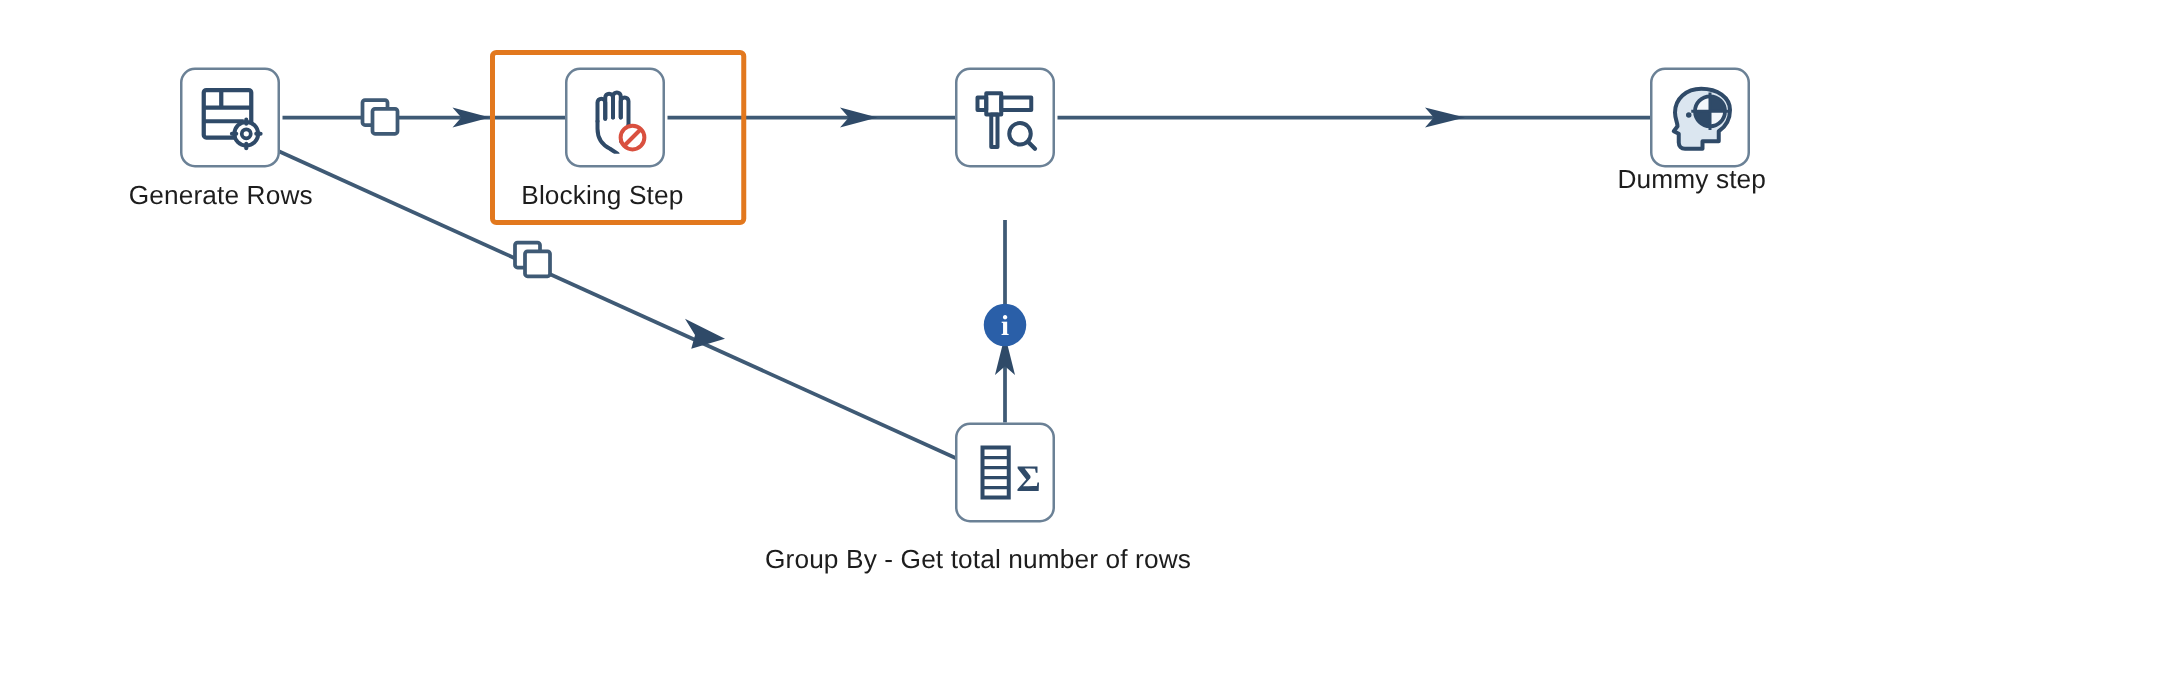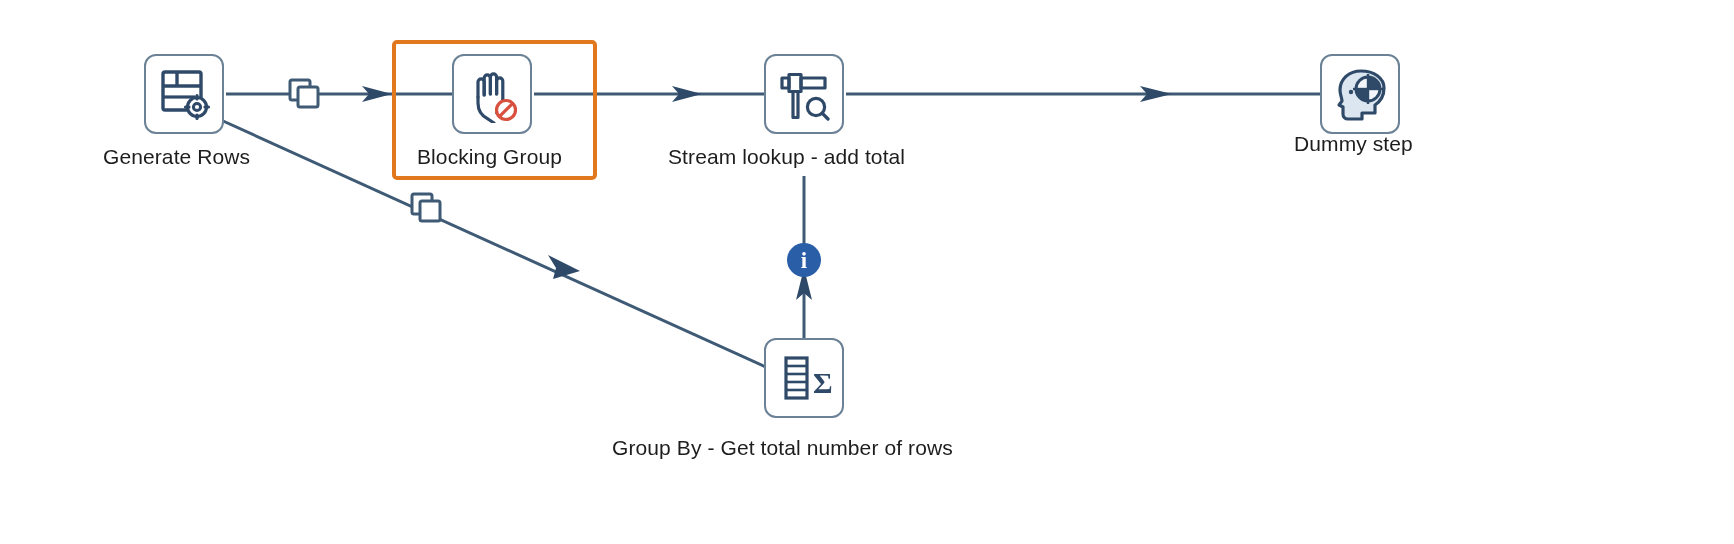--- a/index.html
+++ b/index.html
@@ -143,37 +143,36 @@
           <path d="M27.4,29 L27.4,12 a3.1,3.1 0 0 1 6.2,0 L33.6,29"></path>
           <path d="M33.6,29 L33.6,16 a3.1,3.1 0 0 1 6.2,0 L39.8,35"></path>
           <path d="M15,32 L15,38 c0,8 4,13 10,16 l6,4"></path>
           <path d="M39.8,35 c0,6 -2,10 -6,13"></path>
         </g>
         <circle cx="43" cy="45" r="9.5" fill="#ffffff" stroke="#d9503f" stroke-width="3.2"></circle>
         <line x1="36.8" y1="51.2" x2="49.2" y2="38.8" stroke="#d9503f" stroke-width="3.2" stroke-linecap="round"></line>
       </svg>
     </span>
   </div>
-  <div class="node-label" style="left:417px; top:145px;">Blocking Group</div>
+  <div class="node-label" style="left:417px; top:145px;">Blocking Step</div>
 
   <div class="node" style="left:764px; top:54px;">
     <span>
       <svg width="58" height="58" viewBox="0 0 58 58" xmlns="http://www.w3.org/2000/svg">
         <g fill="none" stroke="#2f4a68" stroke-width="3.2" stroke-linejoin="round">
           <rect x="7" y="13" width="7" height="10"></rect>
           <rect x="14" y="9.5" width="12" height="17"></rect>
           <rect x="26" y="13" width="24" height="10"></rect>
           <rect x="18" y="26.5" width="5" height="26"></rect>
         </g>
         <circle cx="41" cy="42" r="8.6" fill="#ffffff" stroke="#2f4a68" stroke-width="3.2"></circle>
         <line x1="47.4" y1="48.4" x2="53" y2="54" stroke="#2f4a68" stroke-width="3.4" stroke-linecap="round"></line>
       </svg>
     </span>
   </div>
-  <div class="node-label" style="left:668px; top:145px;">Stream lookup - add total</div>
 
   <div class="node" style="left:1320px; top:54px;">
     <span>
       <svg width="58" height="58" viewBox="0 0 58 58" xmlns="http://www.w3.org/2000/svg">
         <path d="M30,6 C18,6 9,14 9,25 c0,5 2,8 2,11 l-3,4 4,2 0,7 c0,3 2,5 5,5 l14,0 0,-6 13,0 0,-8 c6,-4 9,-10 9,-17 C53,13 43,6 30,6 Z" fill="#dbe6f0" stroke="#2f4a68" stroke-width="3.2" stroke-linejoin="round"></path>
         <circle cx="20" cy="27" r="2.2" fill="#2f4a68"></circle>
         <circle cx="37" cy="24" r="12" fill="#f3f7fb" stroke="#2f4a68" stroke-width="3"></circle>
         <path d="M37,12 a12,12 0 0 1 12,12 L37,24 Z" fill="#2f4a68"></path>
         <path d="M37,24 L25,24 a12,12 0 0 0 12,12 Z" fill="#2f4a68"></path>
         <line x1="37" y1="9" x2="37" y2="39" stroke="#2f4a68" stroke-width="2.4"></line>

